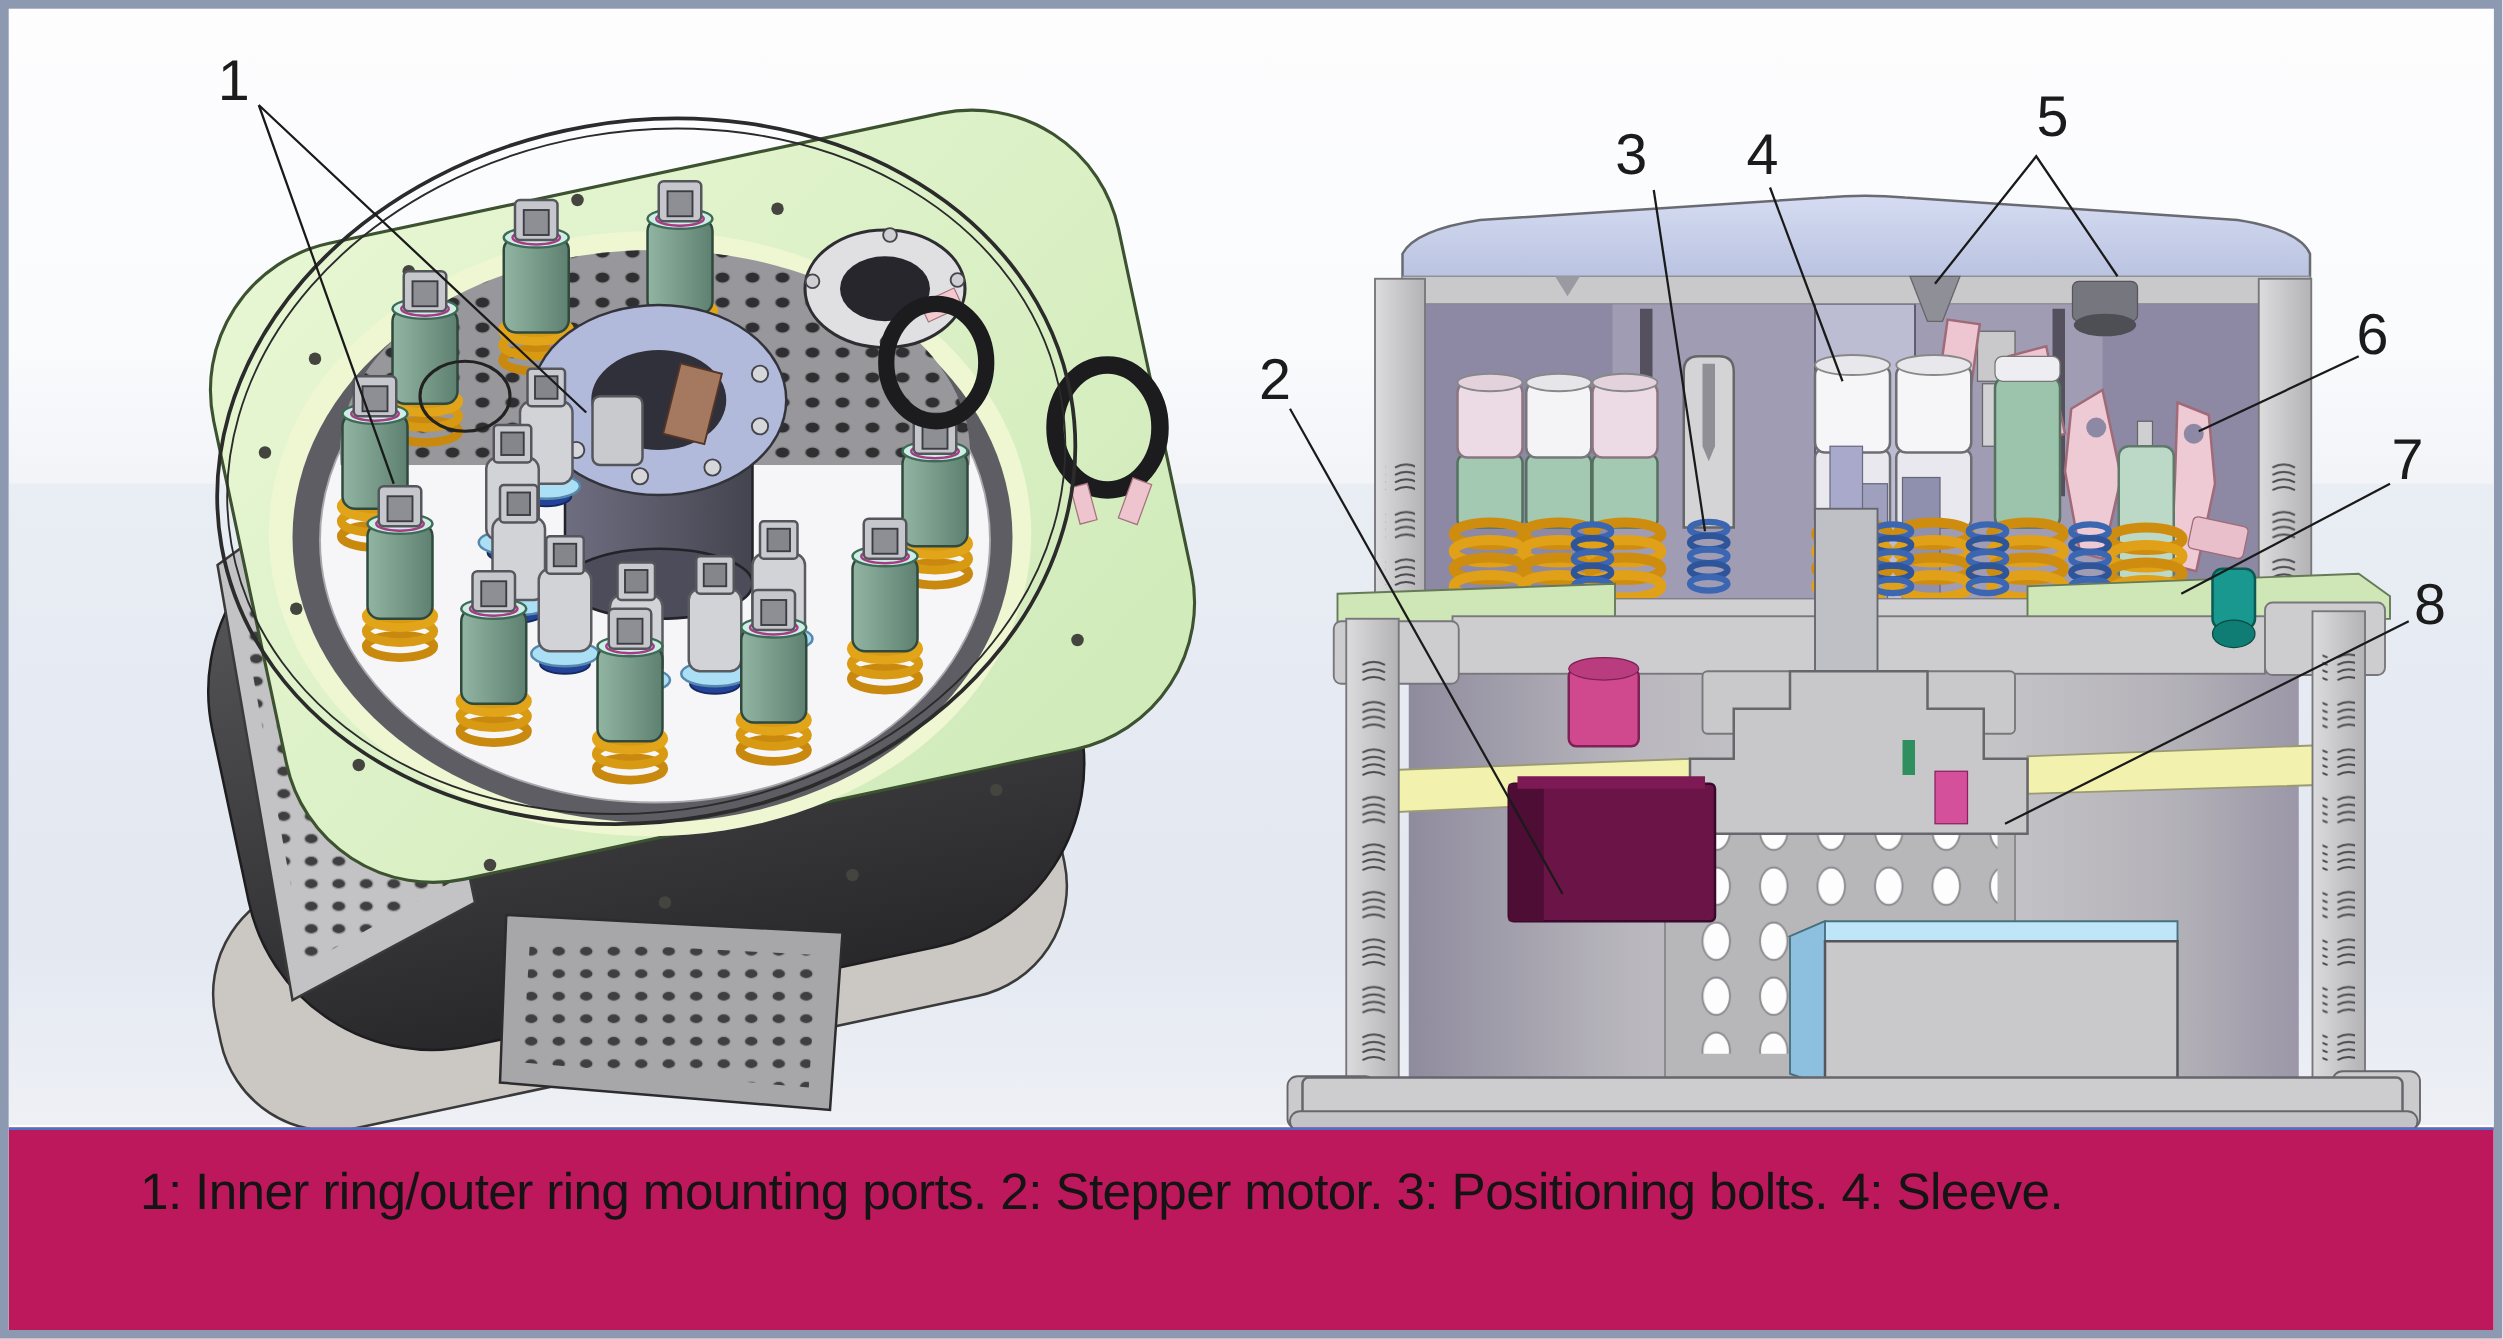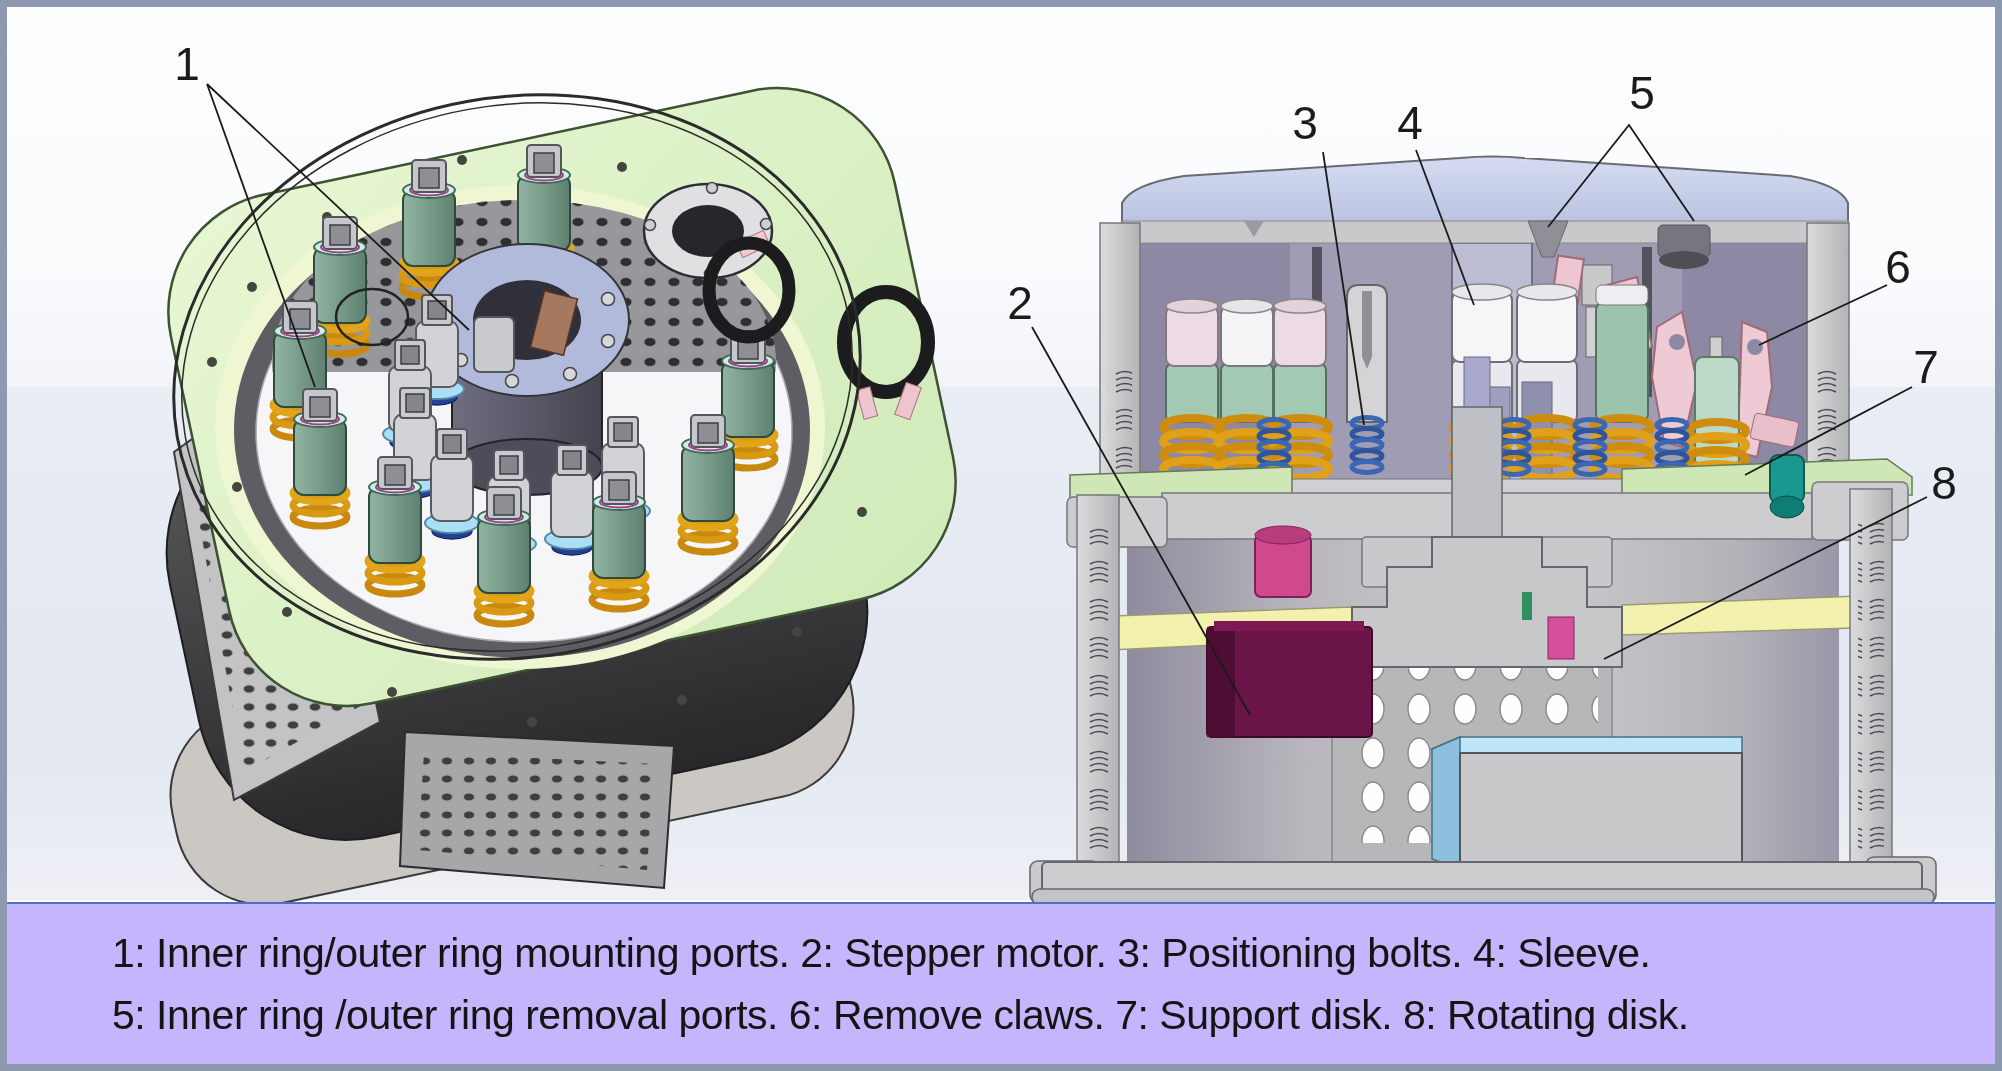--- a/index.html
+++ b/index.html
@@ -5,21 +5,21 @@
   html,body{margin:0;padding:0;background:#ffffff;font-family:"Liberation Sans",sans-serif;}
   .page{position:relative;width:2002px;height:1071px;box-sizing:border-box;
         border:7px solid #8d99b1;background:#ffffff;overflow:hidden;}
   .canvas{position:absolute;left:0;top:0;width:1988px;height:893px;
           background:linear-gradient(180deg,#fdfdfe 0%,#fafbfd 30%,#f2f4f8 42%,#eceff5 100%);}
   .bg-band{position:absolute;left:0;top:380px;width:1988px;height:513px;
            background:linear-gradient(180deg,#e9edf4 0%,#e3e8f1 70%,#eef0f5 100%);}
   .view{position:absolute;}
   .view-left{left:55px;top:25px;}
   .view-right{left:975px;top:20px;}
-  .caption{position:absolute;left:0;top:895px;width:1988px;height:162px;background:#c4b5fd;
+  .caption{position:absolute;left:0;top:895px;width:1988px;height:162px;background:#be185d;
            border-top:2px solid #4a71c3;}
   .caption p{margin:0;padding:0 0 0 105px;font-size:41px;line-height:62px;letter-spacing:-0.5px;
              color:#141414;white-space:nowrap;}
   .caption p:first-child{padding-top:18px;}
   svg text.callout{font-family:"Liberation Sans",sans-serif;font-size:46px;fill:#1b1b1b;}
   svg .leader{stroke:#1a1a1a;stroke-width:1.8;fill:none;}
 </style>
 </head>
 <body>
 
@@ -414,15 +414,14 @@
       </g>
       <g>
         <path class="leader" d="M945,470 L622,632"></path>
         <text class="callout" x="962" y="472" text-anchor="middle">8</text>
       </g>
     </svg>
   </div>
 
   <div class="caption">
     <p>1: Inner ring/outer ring mounting ports. 2: Stepper motor. 3: Positioning bolts. 4: Sleeve.</p>
-    <p>5: Inner ring /outer ring removal ports. 6: Remove claws. 7: Support disk. 8: Rotating disk.</p>
   </div>
 </div>
 
 </body></html>

